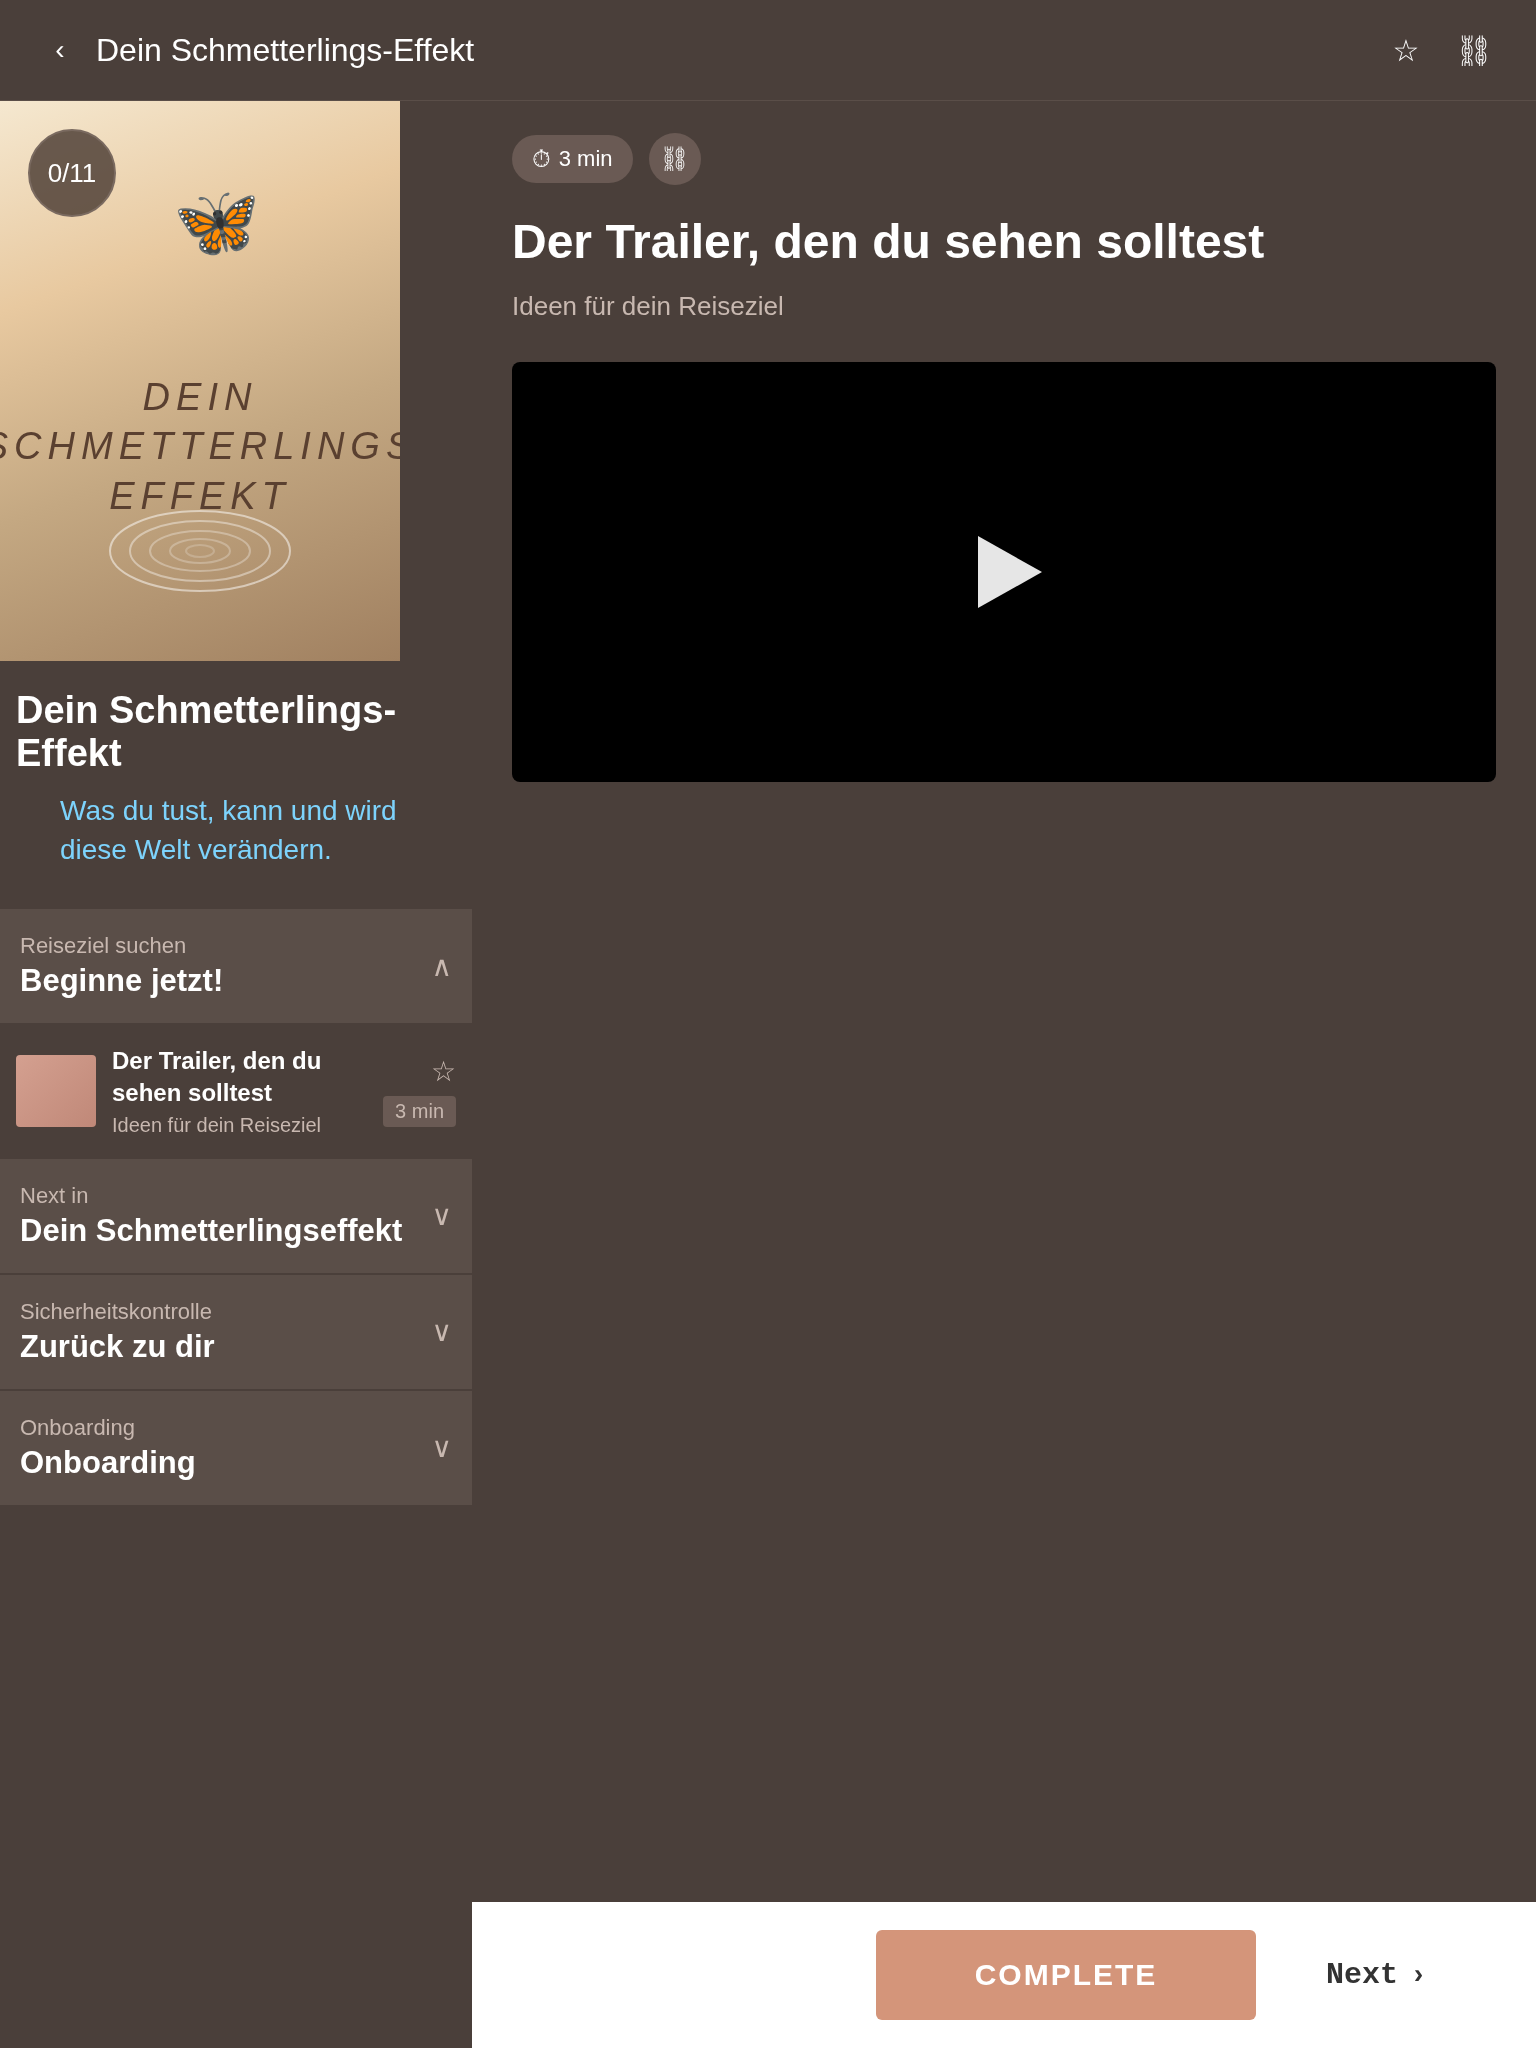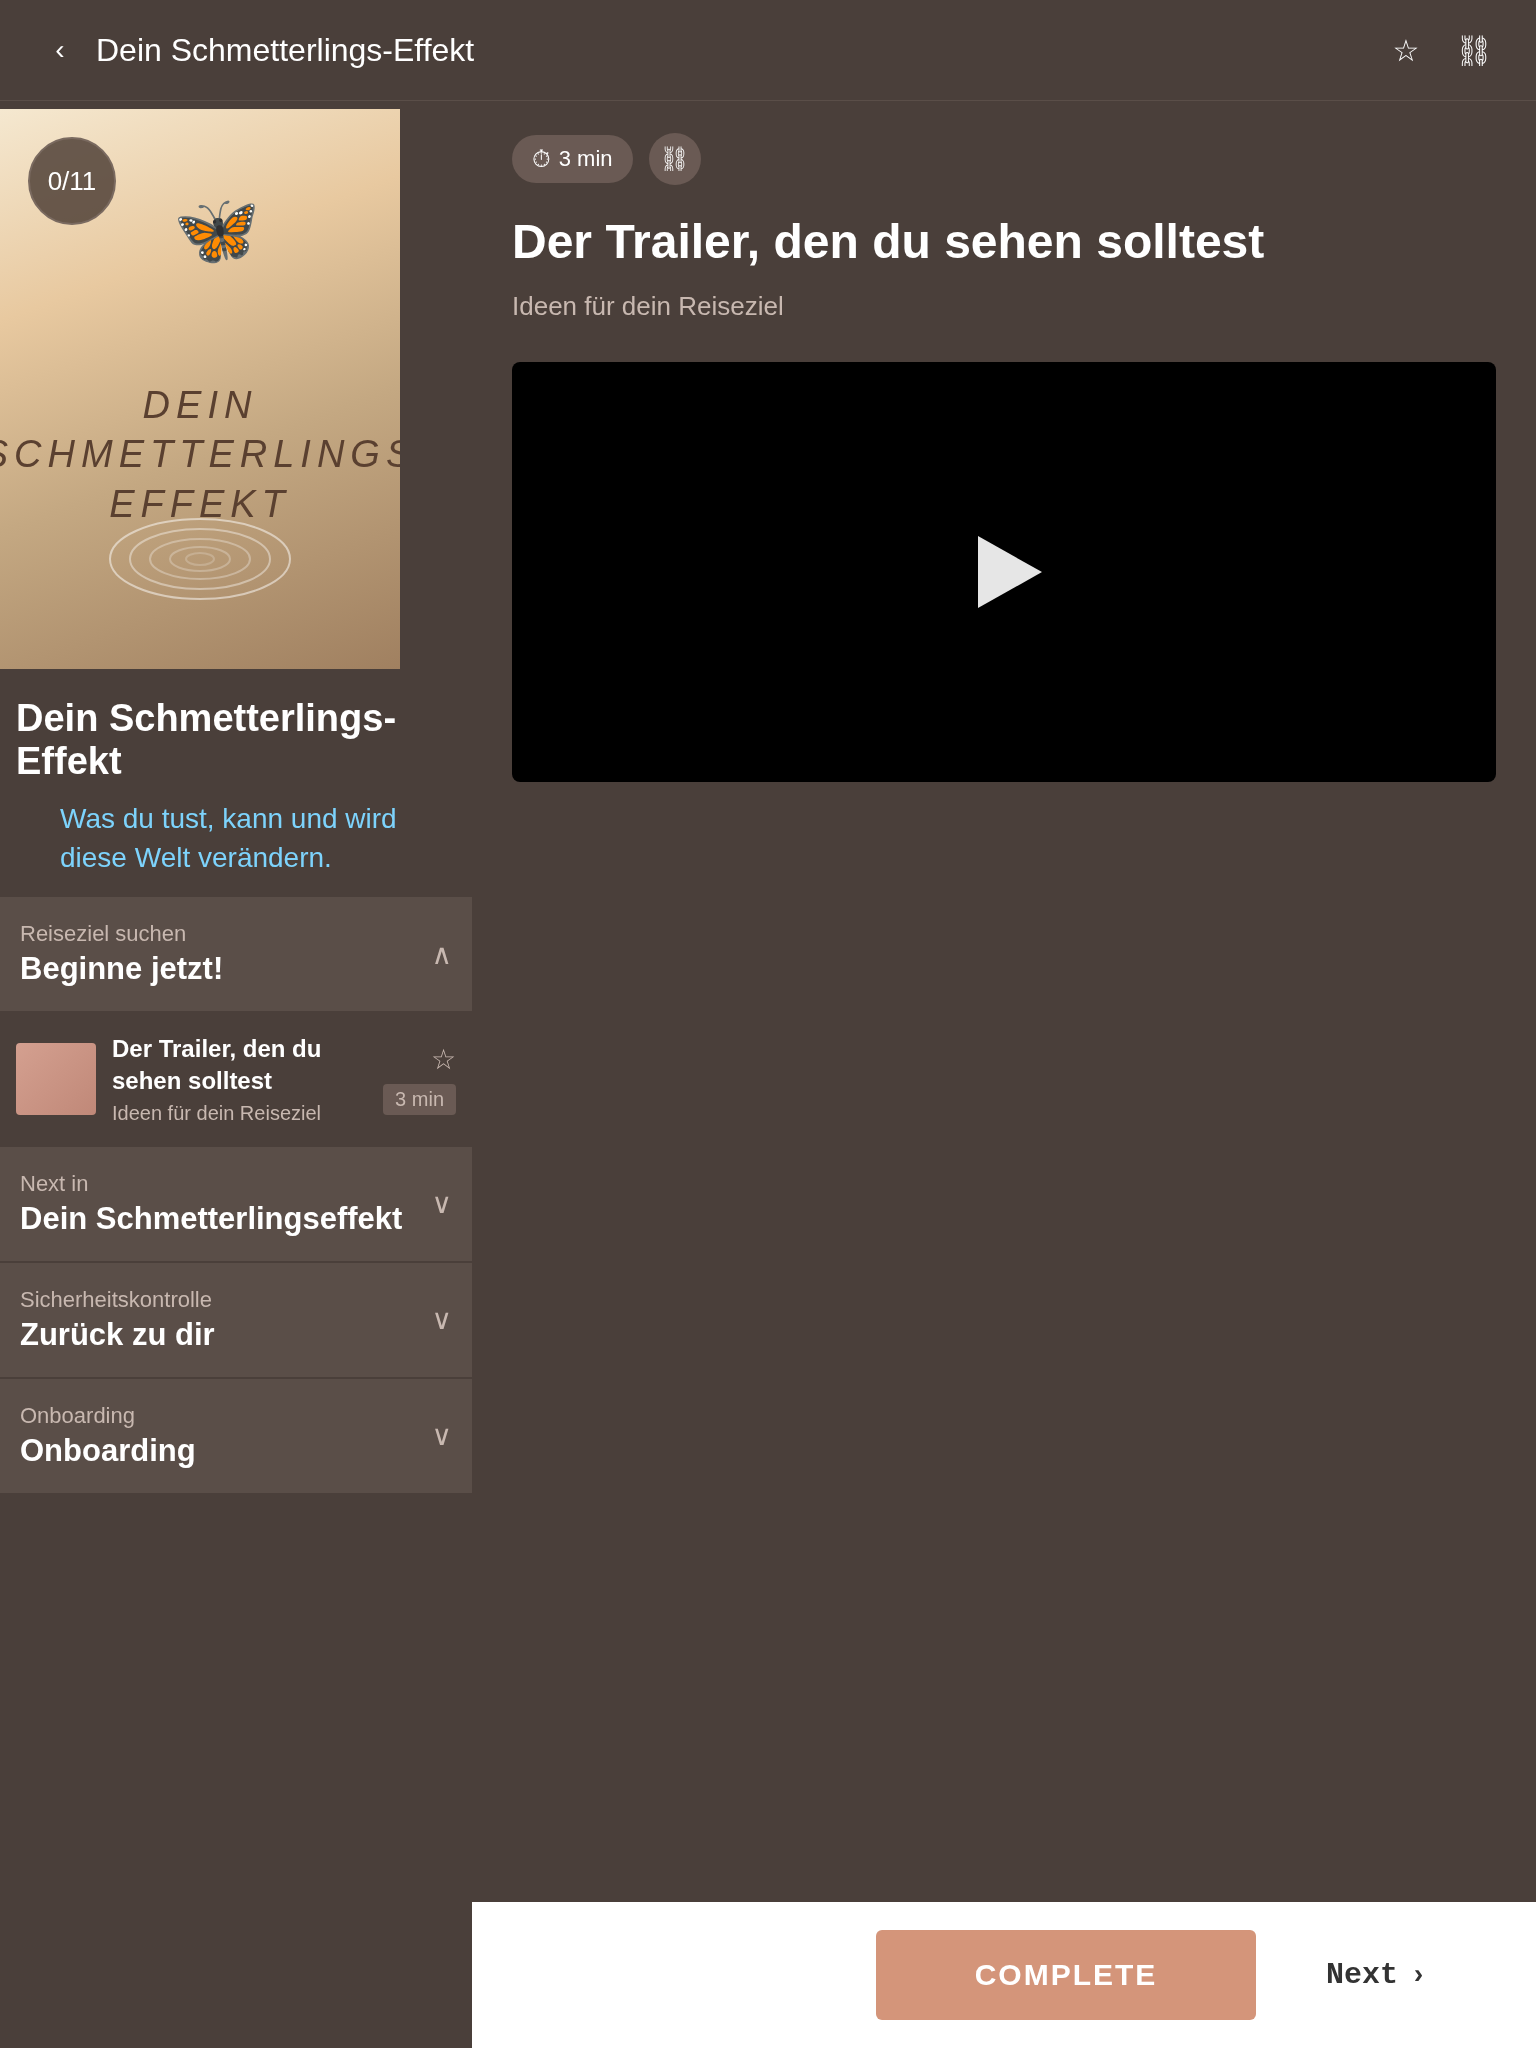--- a/index.html
+++ b/index.html
@@ -77,21 +77,20 @@
       width: 472px;
       flex-shrink: 0;
     }
 
     
     .course-image-wrapper {
       position: relative;
       width: 400px;
       height: 560px;
       overflow: hidden;
-      margin-top: 8px;
     }
 
     .course-image {
       width: 100%;
       height: 100%;
       background: linear-gradient(160deg, #f5e8d0 0%, #e8c9a0 30%, #c4a882 60%, #a08060 100%);
       display: flex;
       align-items: center;
       justify-content: center;
       position: relative;
@@ -150,20 +149,21 @@
 
     .course-subtitle {
       font-size: 28px;
       color: #7dd3fc;
       line-height: 1.4;
       margin-left: 44px;
     }
 
     
     .sections-list {
+      margin-top: 20px;
     }
 
     .section-header {
       background-color: #5a4e48;
       padding: 24px 20px;
       display: flex;
       justify-content: space-between;
       align-items: center;
       cursor: pointer;
       margin-bottom: 2px;

